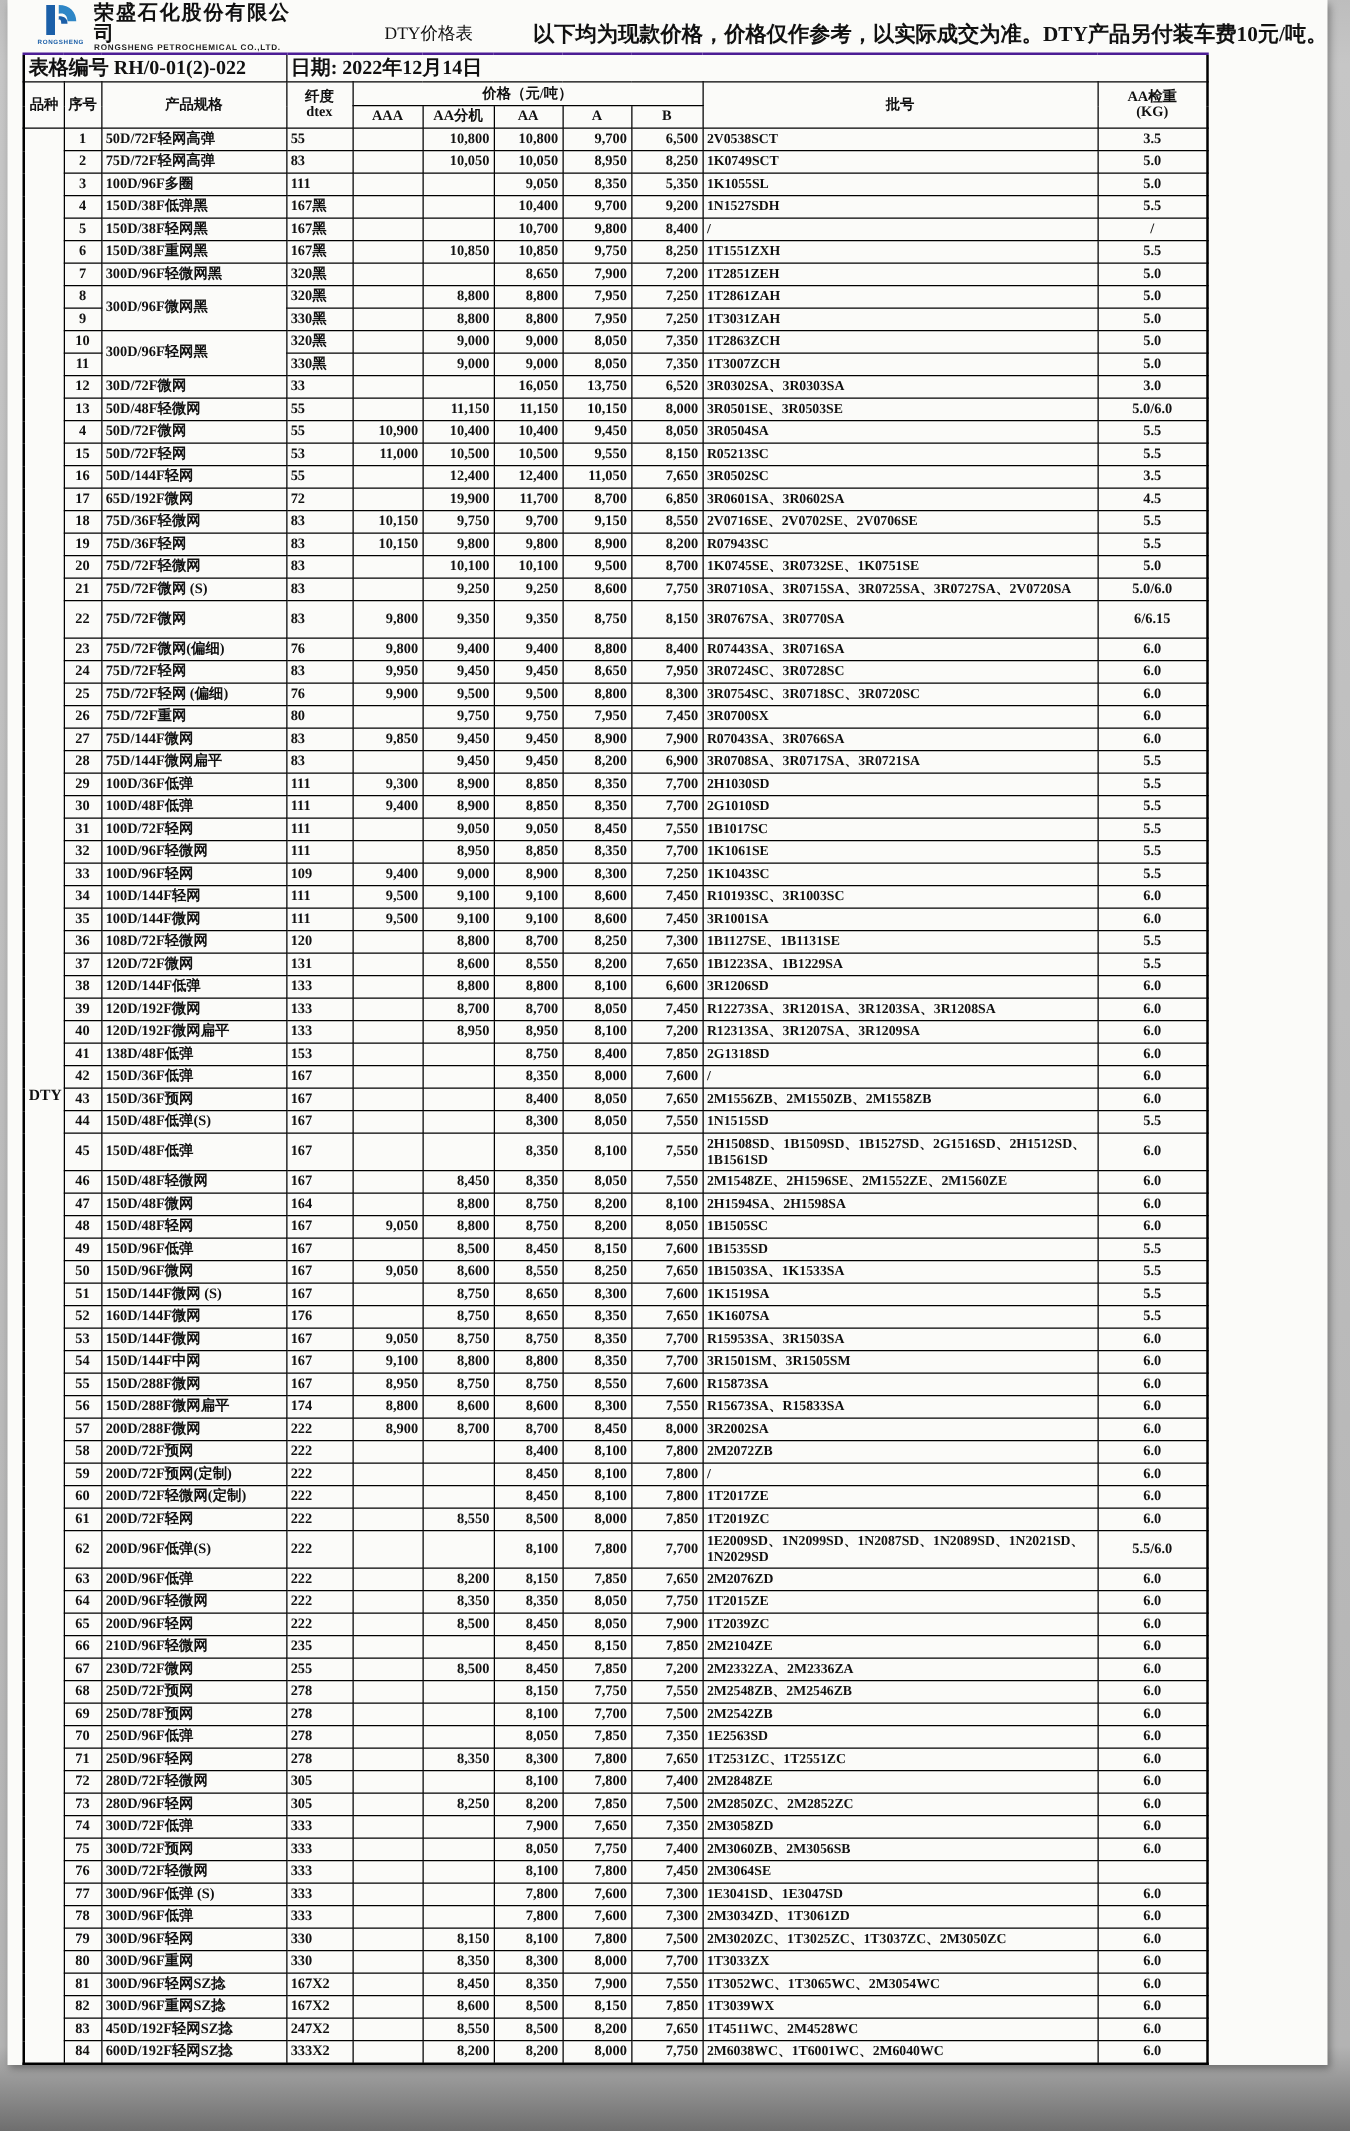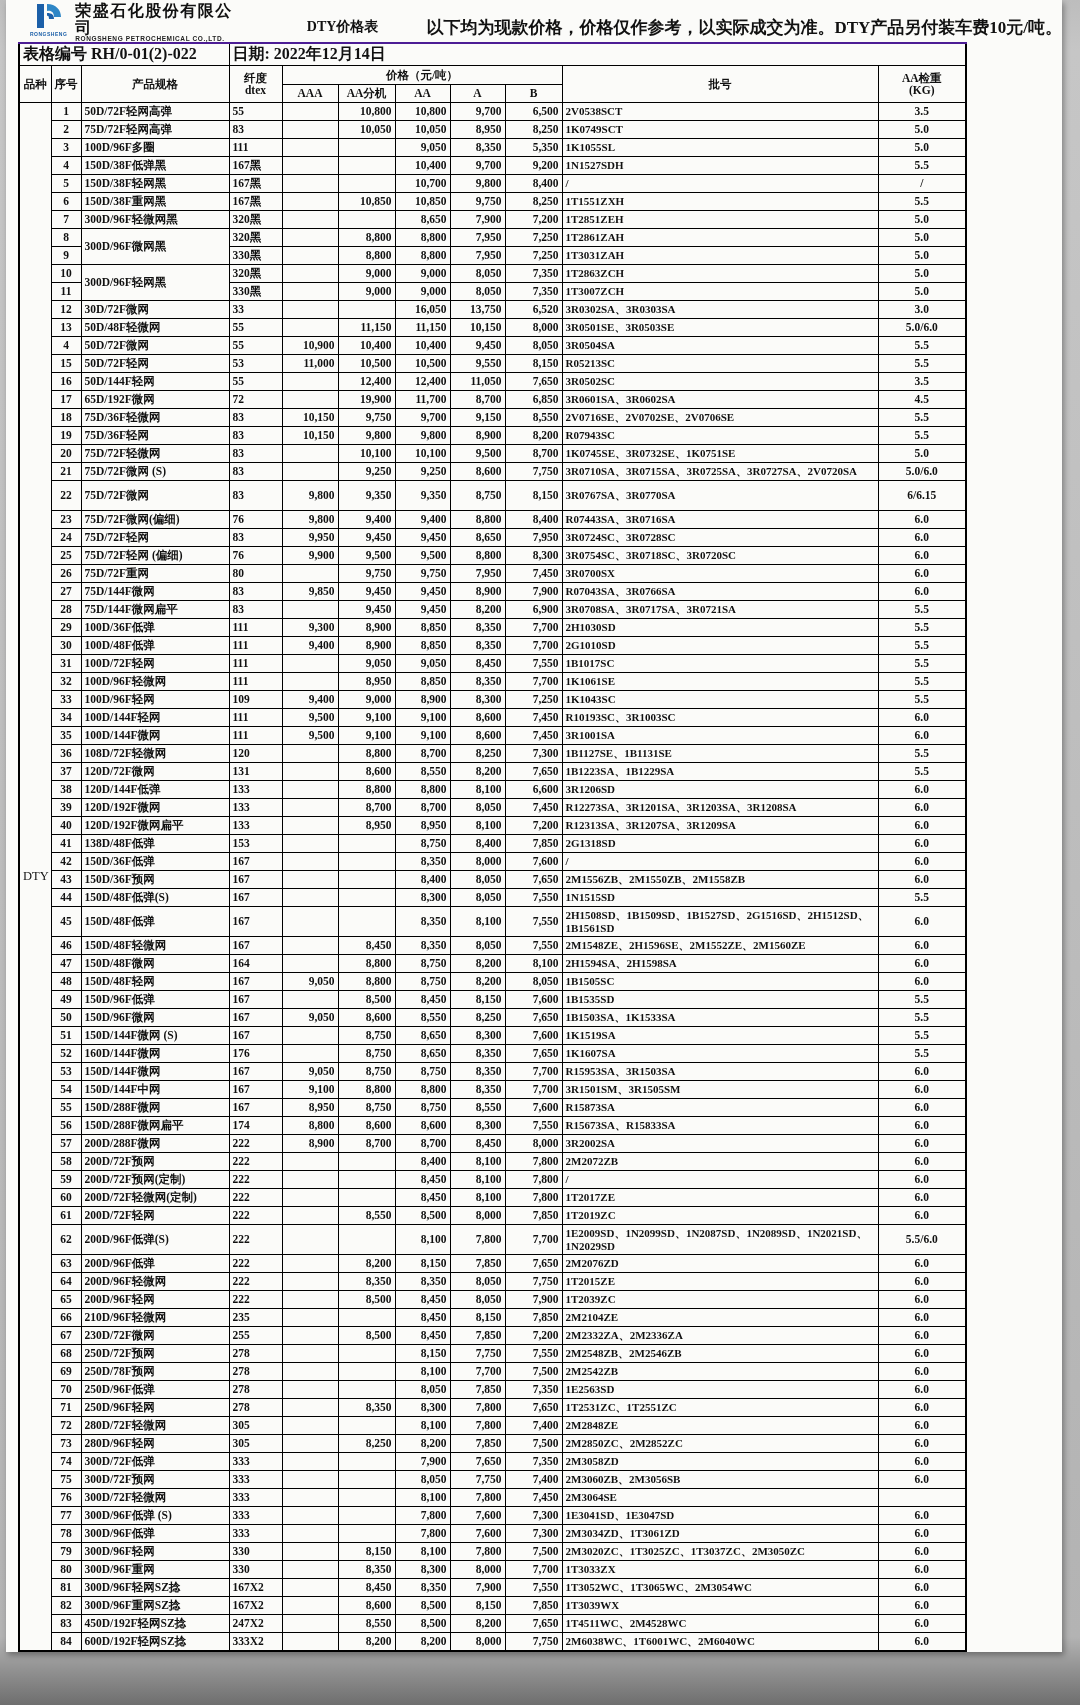--- a/index.html
+++ b/index.html
@@ -15,39 +15,39 @@
   }
   
   .topbar{display:flex;align-items:center;padding:5px 0 0 24px;height:36px;}
   .logo{display:flex;align-items:flex-start;}
   .logo-mark{display:flex;flex-direction:column;align-items:center;margin-right:8px;}
   .logo-mark svg{display:block;}
   .logo-sub{font-size:5px;font-weight:700;color:#1b5fa8;letter-spacing:.5px;font-family:"Liberation Sans",sans-serif;}
   .co-names{display:flex;flex-direction:column;line-height:1.05;}
   .co-cn{font-size:16px;font-weight:900;letter-spacing:1.5px;}
   .co-en{font-size:6.5px;font-weight:700;letter-spacing:.6px;color:#222;font-family:"Liberation Sans",sans-serif;}
-  .doc-title{font-size:14px;font-weight:700;margin-left:64px;margin-top:8px;white-space:nowrap;}
+  .doc-title{font-size:14px;font-weight:400;margin-left:64px;margin-top:8px;white-space:nowrap;}
   .doc-note{font-size:17px;font-weight:700;margin-left:48px;margin-top:9px;white-space:nowrap;}
   
   .tablewrap{margin:1px 0 0 12px;}
   table{border-collapse:collapse;width:947px;table-layout:fixed;}
   th,td{border:1px solid #000;padding:0 3px;overflow:hidden;}
   thead .info-row td{height:18px;font-size:16px;font-weight:700;border-top:2px solid #4c1d95;}
   thead th{font-size:11.5px;font-weight:700;line-height:1.05;}
   .grp-price{height:18px;}
   .sub-row th{height:17px;}
   tbody td{height:17px;font-size:11.5px;font-weight:700;line-height:1.05;white-space:nowrap;}
   tr.tall td{height:29px;}
   td.c-batch{white-space:normal;font-size:11px;line-height:1.15;}
   .c-no{text-align:center;}
   .c-spec{text-align:left;}
   .c-dtex{text-align:left;}
   .c-num{text-align:right;}
   .c-kg{text-align:center;}
-  .cat{text-align:center;font-size:12.5px;font-weight:400;}
+  .cat{text-align:center;font-size:12.5px;font-weight:700;}
   table{border:2px solid #000;}
 </style>
 </head>
 <body>
 
 <div class="sheet">
 
   <div class="topbar">
     <div class="logo">
       <div class="logo-mark">

